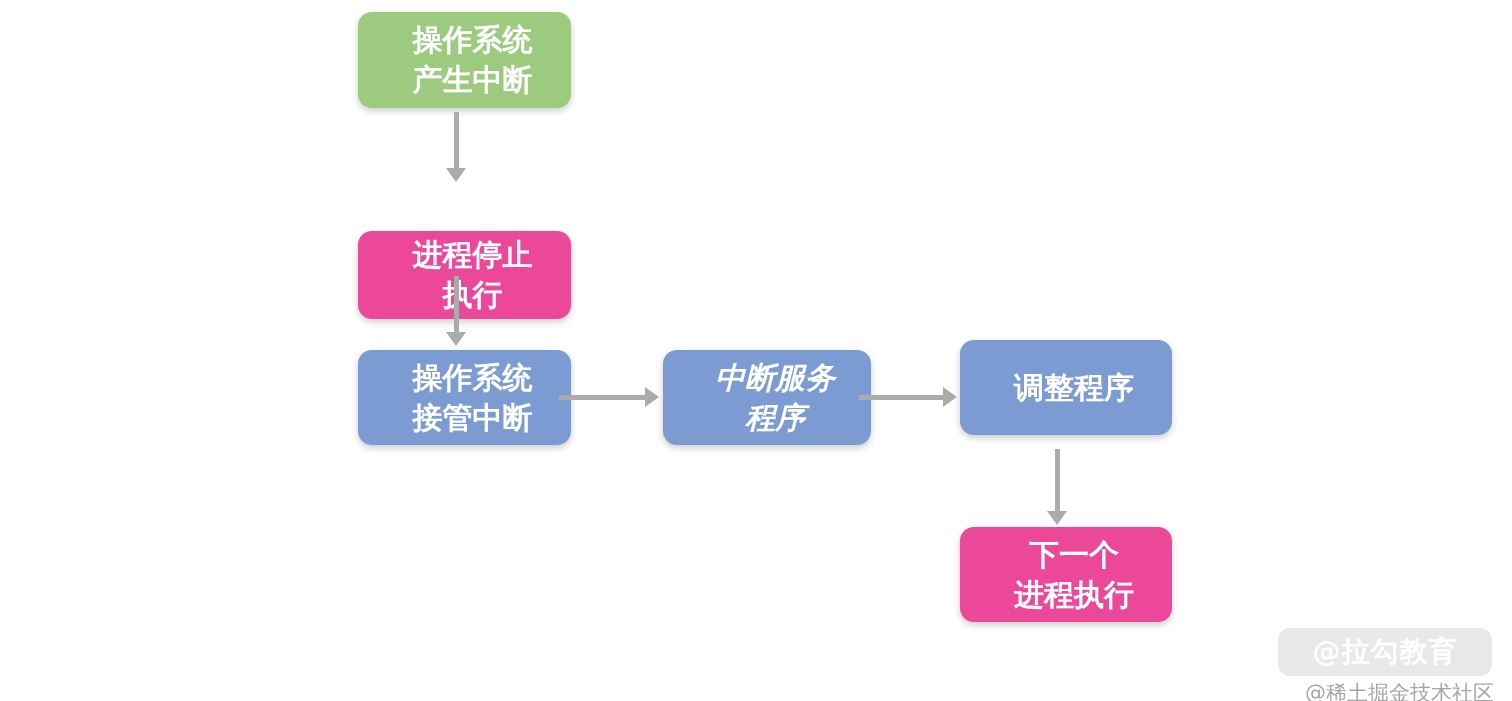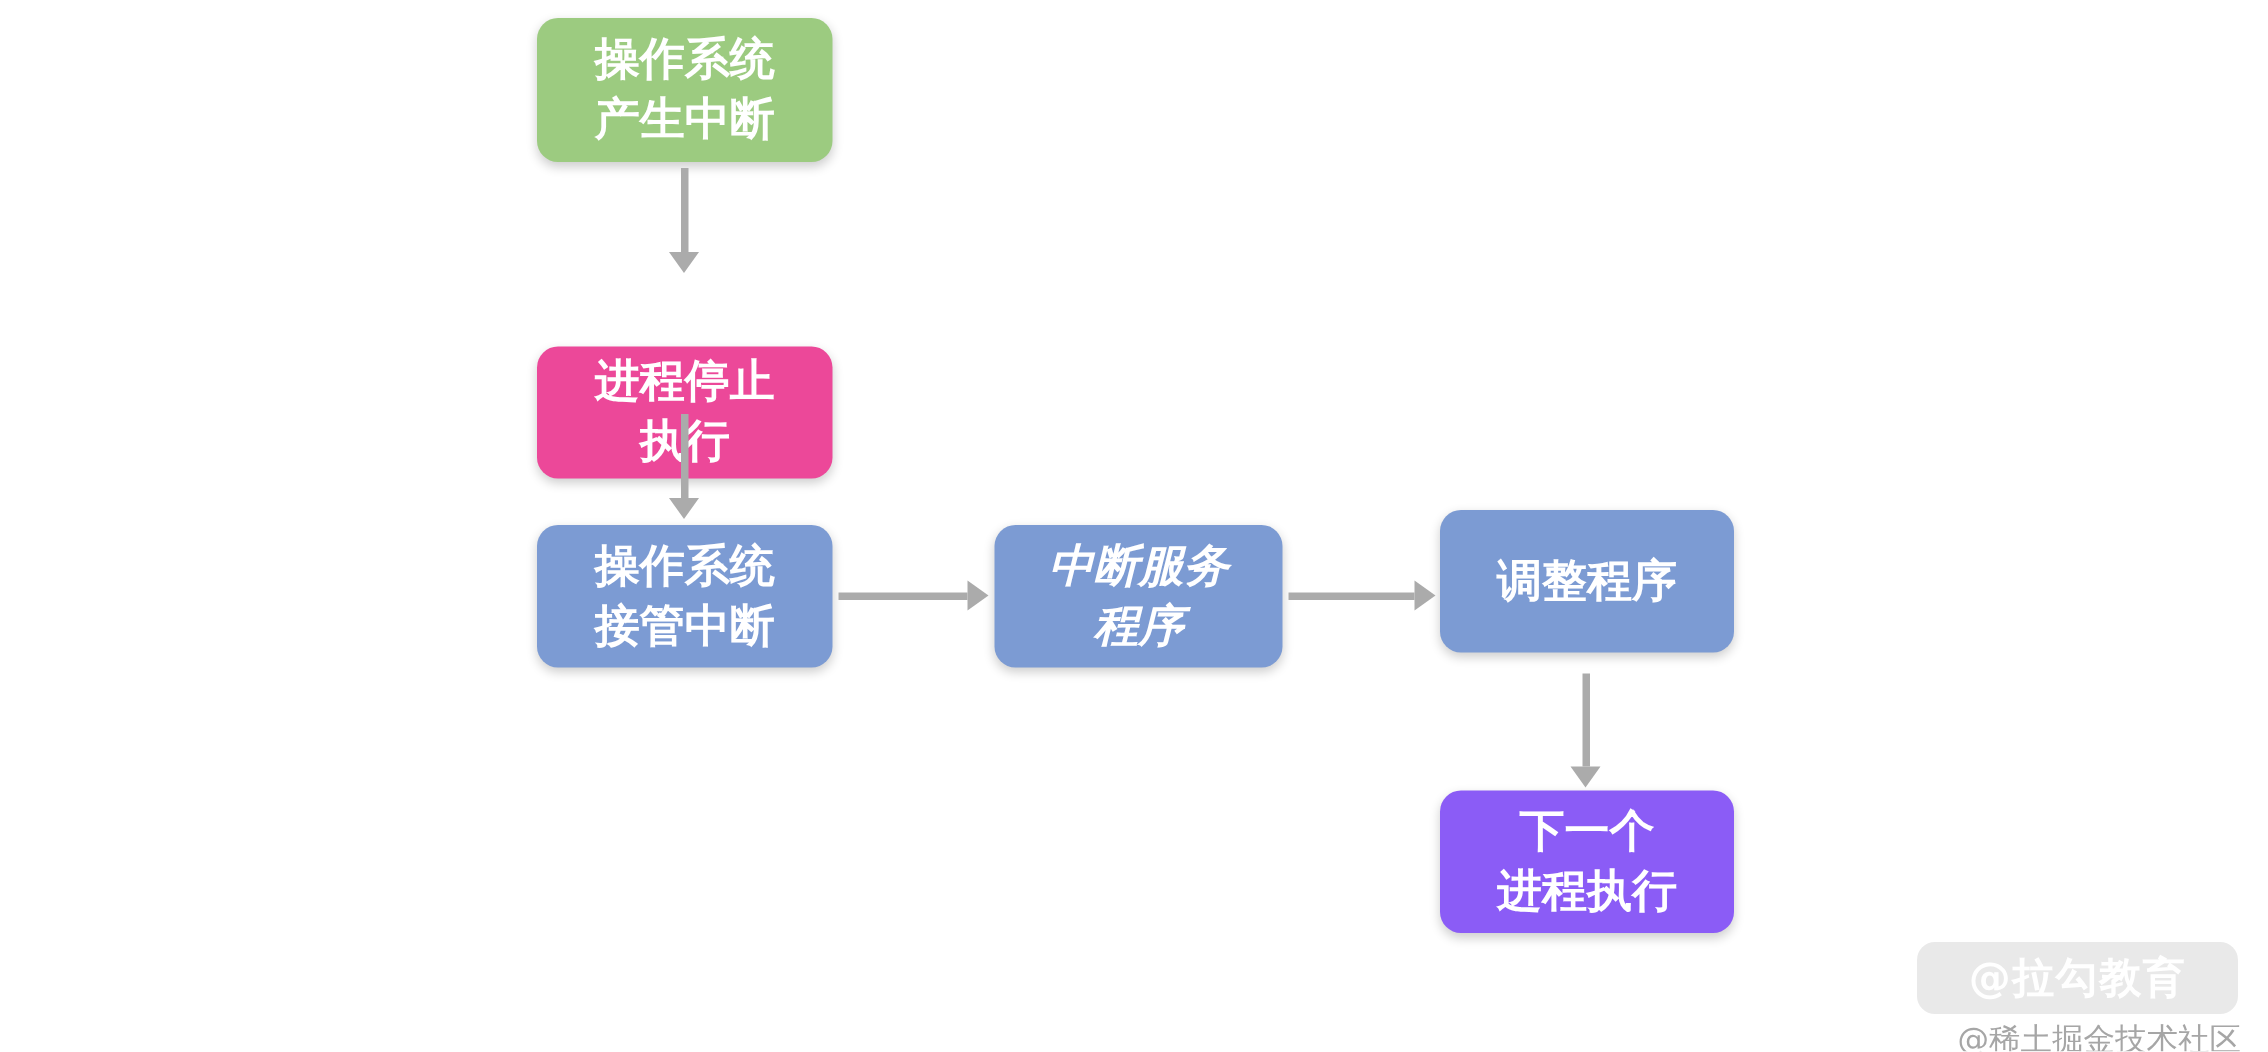--- a/index.html
+++ b/index.html
@@ -17,20 +17,21 @@
     display: flex;
     align-items: center;
     justify-content: center;
     text-align: center;
     color: #ffffff;
     font-size: 30px;
     font-weight: 600;
     line-height: 1.32;
     white-space: pre-line;
     box-shadow: 0 3px 7px rgba(0,0,0,0.20);
+    padding-left: 16px;
   }
   
   .n1 { left: 358px; top: 12px;  width: 197px; height: 96px; }
   .n2 { left: 358px; top: 184px; width: 197px; height: 88px; }
   .n3 { left: 358px; top: 350px; width: 197px; height: 95px; }
   .n4 { left: 663px; top: 350px; width: 192px; height: 95px; font-style: italic; }
   .n5 { left: 960px; top: 340px; width: 196px; height: 95px; }
   .n6 { left: 960px; top: 527px; width: 196px; height: 95px; }
 
   
@@ -94,21 +95,21 @@
 
   <div class="node n4" style="background-color: rgb(124, 155, 211);">
     <span>中断服务
 程序</span>
   </div>
 
   <div class="node n5" style="background-color: rgb(124, 155, 211);">
     <span>调整程序</span>
   </div>
 
-  <div class="node n6" style="background-color: #8b5cf6;">
+  <div class="node n6" style="background-color: #ec4899;">
     <span>下一个
 进程执行</span>
   </div>
 
   <div class="line a1-line"></div>
   <div class="head down a1-head"></div>
 
   <div class="line a2-line"></div>
   <div class="head down a2-head"></div>
 

